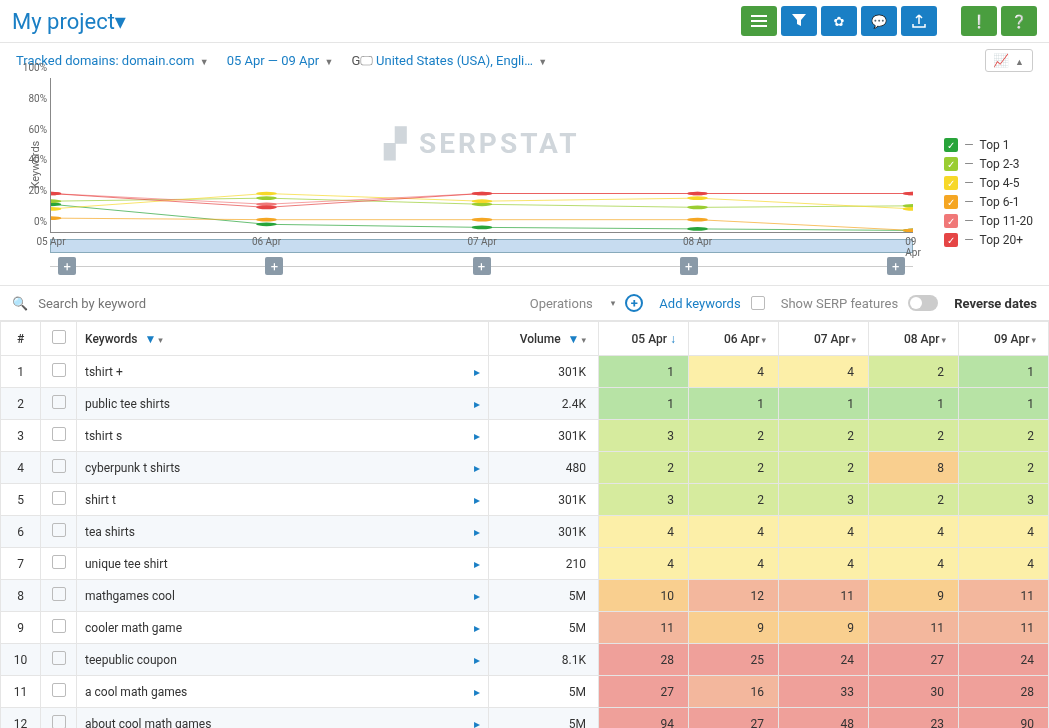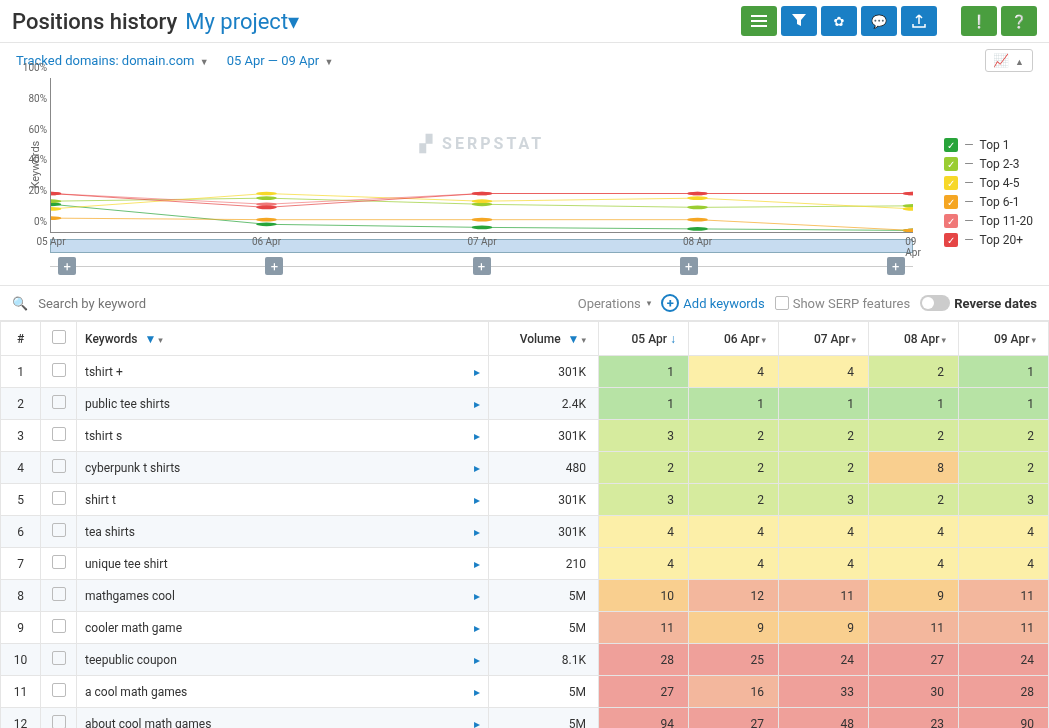--- a/index.html
+++ b/index.html
@@ -15,28 +15,28 @@
 .sub>span{cursor:pointer}
 .ctl{margin-left:auto;border:1px solid #ccc;border-radius:3px;padding:3px 8px;color:#555;cursor:pointer}
 .chart{position:relative;padding:0 16px 8px 50px;border-bottom:1px solid #e5e5e5}
 .yax{position:absolute;left:12px;top:50%;transform:rotate(-90deg)translateX(50%);font-size:11px;color:#666}
 .plot{position:relative;height:155px;border-left:1px solid #888;border-bottom:1px solid #888;margin-right:120px}
 .yl{position:absolute;right:100%;font-size:10px;color:#666;padding-right:4px;transform:translateY(-50%)}
 .xl{position:absolute;top:100%;font-size:10px;color:#666;padding-top:4px;transform:translateX(-50%)}
 .lg{position:absolute;right:16px;top:60px;font-size:12px}
 .lgi{display:flex;align-items:center;gap:6px;margin-bottom:5px}
 .lgb{width:14px;height:14px;border-radius:2px;display:flex;align-items:center;justify-content:center;color:#fff;font-size:10px}
-.wm{position:absolute;left:50%;top:42%;transform:translate(-50%,-50%);font-size:16px;font-weight:700;color:#d0d6db;letter-spacing:3px}
+.wm{position:absolute;left:50%;top:42%;transform:translate(-50%,-50%);font-size:28px;font-weight:700;color:#d0d6db;letter-spacing:3px}
 .scrub{height:14px;background:#c7dcf0;border:1px solid #8ab;margin:6px 0 0;margin-right:120px}
 .marks{position:relative;height:20px;margin:4px 120px 0 0}
 .mk{position:absolute;width:18px;height:18px;background:#8a9aa8;border-radius:2px;color:#fff;display:flex;align-items:center;justify-content:center;font-size:13px;transform:translateX(-50%);cursor:pointer}
 .mkl{position:absolute;top:9px;left:0;right:0;border-top:1px solid #ccc}
 .tbar{display:flex;align-items:center;padding:8px 12px;gap:10px;border-bottom:1px solid #e5e5e5}
 .srch{border:none;outline:none;font-size:13px;width:200px;color:#ec4899}
-.link{color:#1a7fc5;font-size:13px;cursor:pointer;display:flex;align-items:center;gap:4px}
+.link{color:#1a7fc5;font-size:13px;cursor:pointer;display:flex;align-items:center;gap:16px}
 .gr{color:#888}
 .plus{width:18px;height:18px;border:2px solid #1a7fc5;border-radius:50%;display:flex;align-items:center;justify-content:center;font-size:13px;font-weight:700}
 .cb{width:14px;height:14px;border:1px solid #bbb;border-radius:2px;display:inline-block}
 .tg{width:30px;height:16px;background:#ccc;border-radius:8px;position:relative}
 .tg:after{content:'';position:absolute;width:12px;height:12px;background:#fff;border-radius:50%;top:2px;left:2px}
 table{width:100%;border-collapse:collapse;table-layout:fixed}
 th,td{border:1px solid #e5e5e5;padding:7px 8px;text-align:left;font-size:12px}
 th{background:#fff;font-weight:500;color:#333;height:34px}
 td{height:30px}
 tbody tr:nth-child(even){background:#f5f8fb}
@@ -49,21 +49,20 @@
 .car{color:#777;font-size:9px;margin-left:2px}
 .arr{color:#1a7fc5}
 .kw{display:flex;}
 .kwe{margin-left:auto;color:#1a7fc5;cursor:pointer}
 svg{vertical-align:middle}
 </style>
 </head>
 <body>
 
 <div class="hdr">
-  <span class="title">Positions history</span>
   <span class="proj"><span>My project</span><span>▾</span></span>
   <div class="sp"></div>
   <div class="btns">
     <div class="btn bg-gr">
         <svg width="16" height="14" fill="#fff">
           <rect y="1" width="16" height="2"></rect>
           <rect y="6" width="16" height="2"></rect>
           <rect y="11" width="16" height="2"></rect>
         </svg>
       </div>
@@ -91,20 +90,21 @@
       </div>
     <div class="btn bg-gr">
         <span>❔</span>
       </div>
   </div>
 </div>
 
 <div class="sub">
   <span><span>Tracked domains: domain.com</span> <span class="car">▼</span></span>
   <span><span>05 Apr — 09 Apr</span> <span class="car">▼</span></span>
+  <span><span style="color:#555">G</span><span style="color:#888">🖵</span> <span>United States (USA), Engli…</span> <span class="car">▼</span></span>
   <div class="ctl"><span>📈</span> <span class="car">▲</span></div>
 </div>
 
 <div class="chart">
   <div class="yax">Keywords</div>
   <div class="plot" id="plot">
     <div class="wm">▞ SERPSTAT</div>
   <div class="yl" style="bottom: 0%;">0%</div>
       <div class="yl" style="bottom: 20%;">20%</div>
       <div class="yl" style="bottom: 40%;">40%</div>

